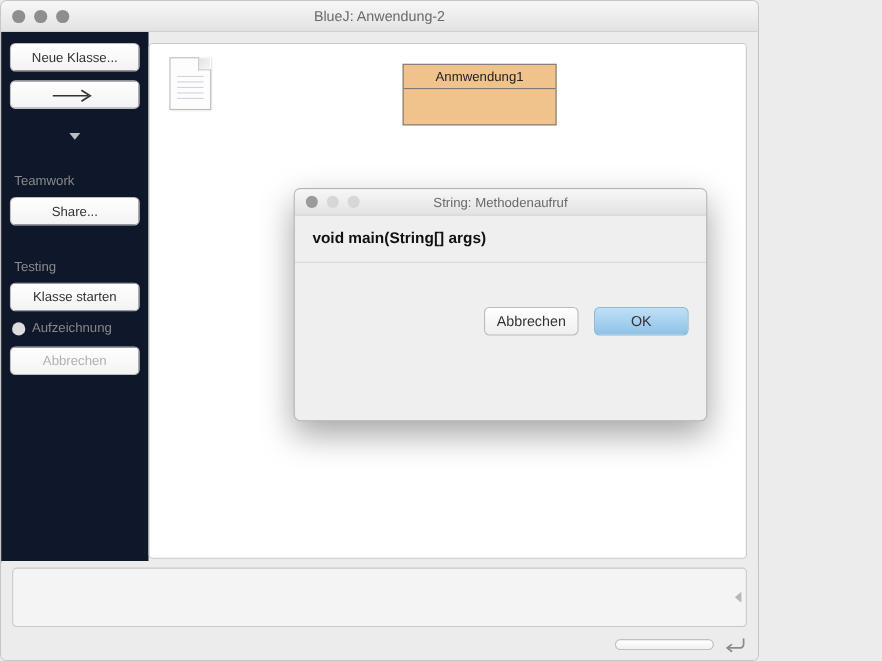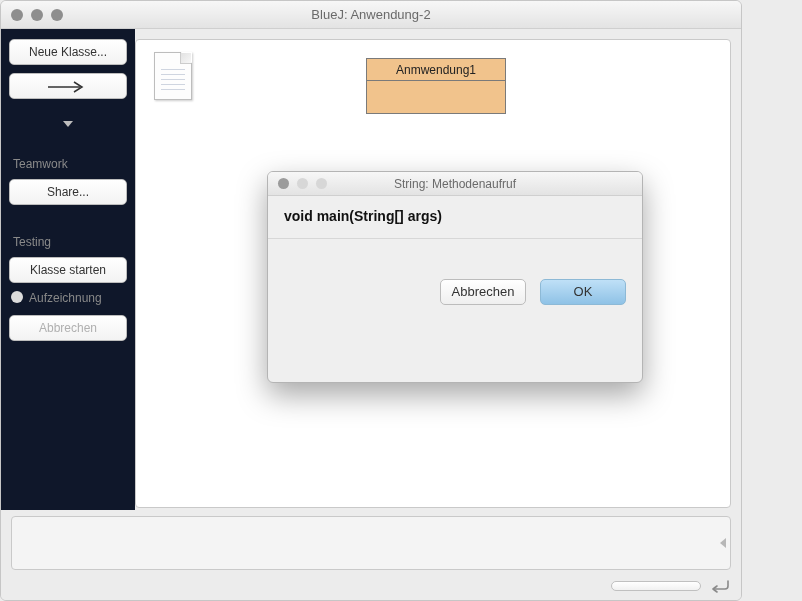--- a/index.html
+++ b/index.html
@@ -10,21 +10,21 @@
   .tl { width: 12px; height: 12px; border-radius: 50%; }
   .tl.red   { background: #b7b7b7; }
   .tl.amber { background: #b7b7b7; }
   .tl.green { background: #b7b7b7; }
   .traffic.main .tl.red   { background: #8e8e8e; }
   .traffic.main .tl.amber { background: #8e8e8e; }
   .traffic.main .tl.green { background: #8e8e8e; }
 
   
   .window {
-    position: absolute; left: 0; top: 0; width: 742px; height: 601px;
+    position: absolute; left: 0; top: 0; width: 690px; height: 601px;
     background: #ececec; border: 1px solid #c6c6c6; border-radius: 6px; overflow: hidden;
   }
   .titlebar {
     height: 28px; background: linear-gradient(#f7f7f7,#e3e3e3);
     border-bottom: 1px solid #cfcfcf; display: flex; align-items: center;
     padding: 0 10px; position: relative;
   }
   .titlebar .title {
     position: absolute; left: 0; right: 0; text-align: center;
     font-size: 13px; color: #6a6a6a; pointer-events: none;
@@ -46,21 +46,21 @@
   }
   .btn .arrow-svg { display: block; margin: 2px auto 0; }
   .btn.disabled { color: #b0b0b0; }
   .section-label {
     font-size: 12px; color: #8a8a8a; margin: 30px 0 8px 4px;
   }
   .disclosure {
     width: 0; height: 0; border-left: 5px solid transparent; border-right: 5px solid transparent;
     border-top: 6px solid #bdbdbd; margin: 22px auto 10px;
   }
-  .radio-row { display: flex; align-items: flex-start; color: #888; font-size: 12px; margin: 6px 0 10px 2px; }
+  .radio-row { display: flex; align-items: flex-end; color: #888; font-size: 12px; margin: 6px 0 10px 2px; }
   .radio-dot { width: 12px; height: 12px; border-radius: 50%; background: #dcdcdc; margin-right: 6px; }
 
   .canvas {
     flex: 1; margin: 10px 10px 4px 0; background: #fff;
     border: 1px solid #c9c9c9; border-radius: 4px; position: relative; overflow: hidden;
   }
 
   
   .doc-icon {
     position: absolute; left: 18px; top: 12px; width: 38px; height: 48px;

